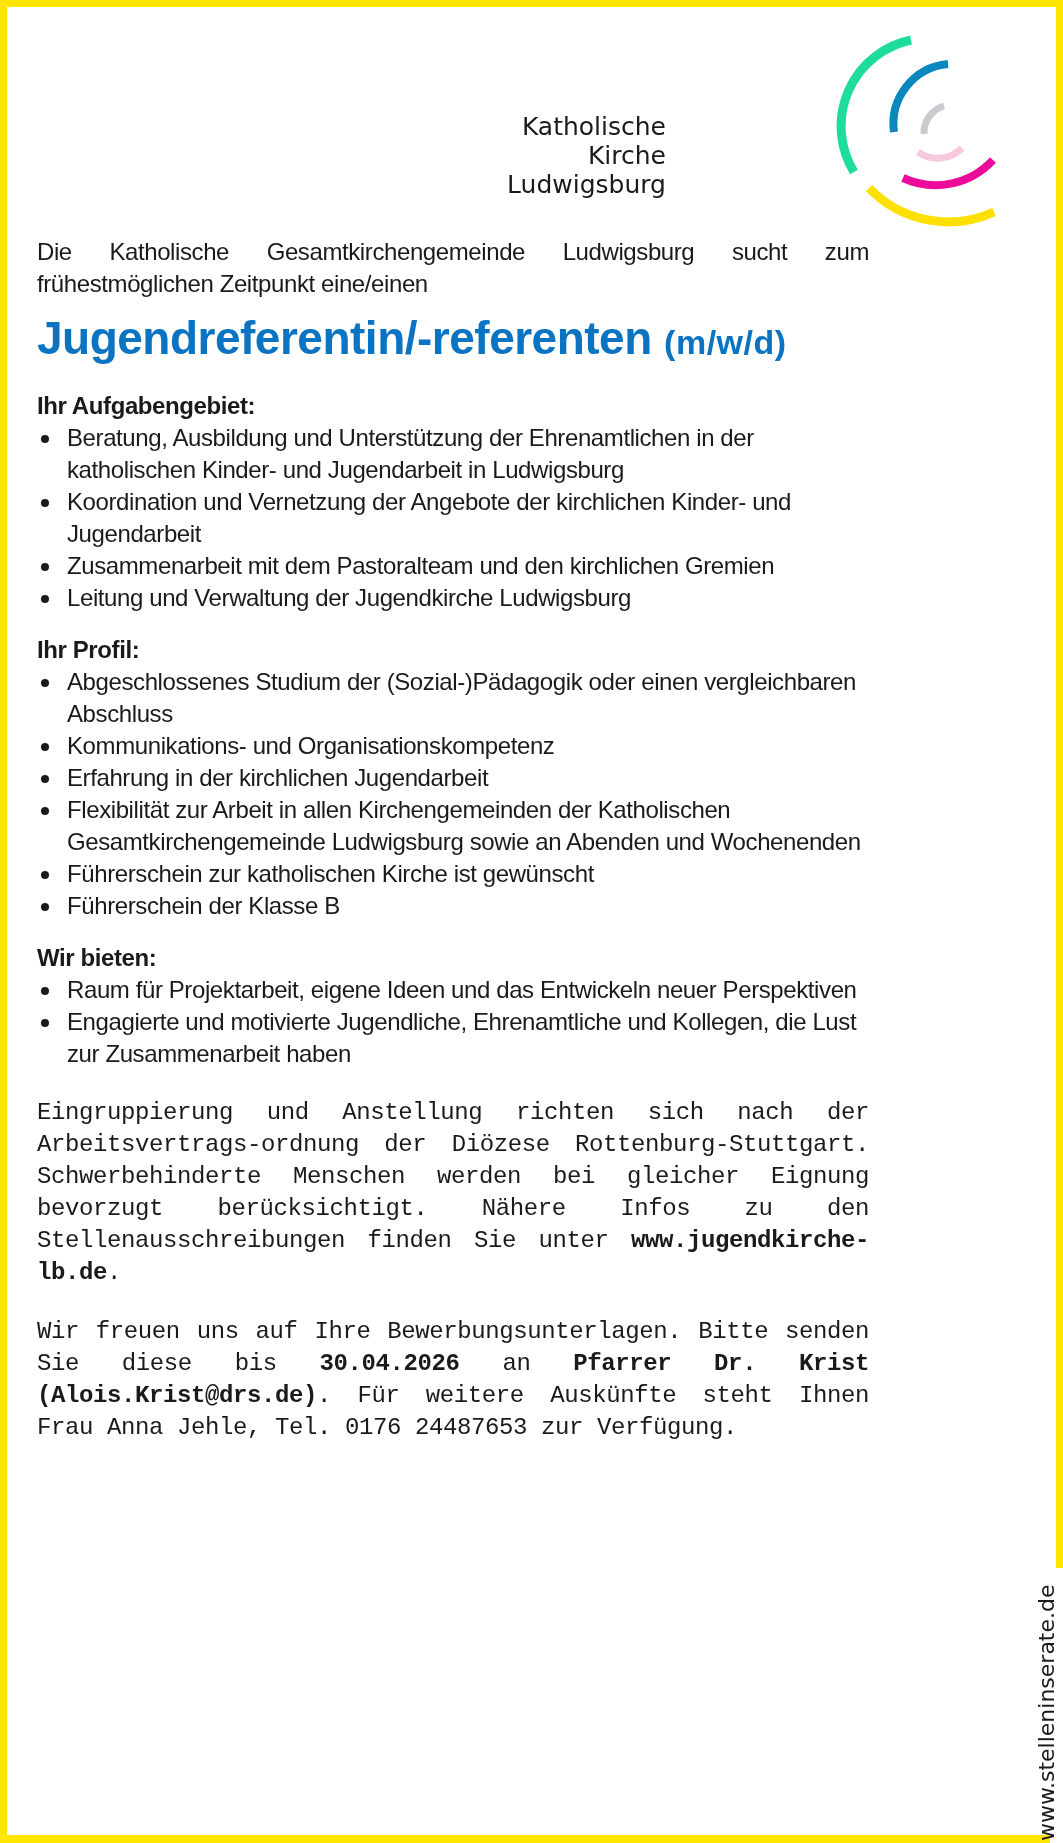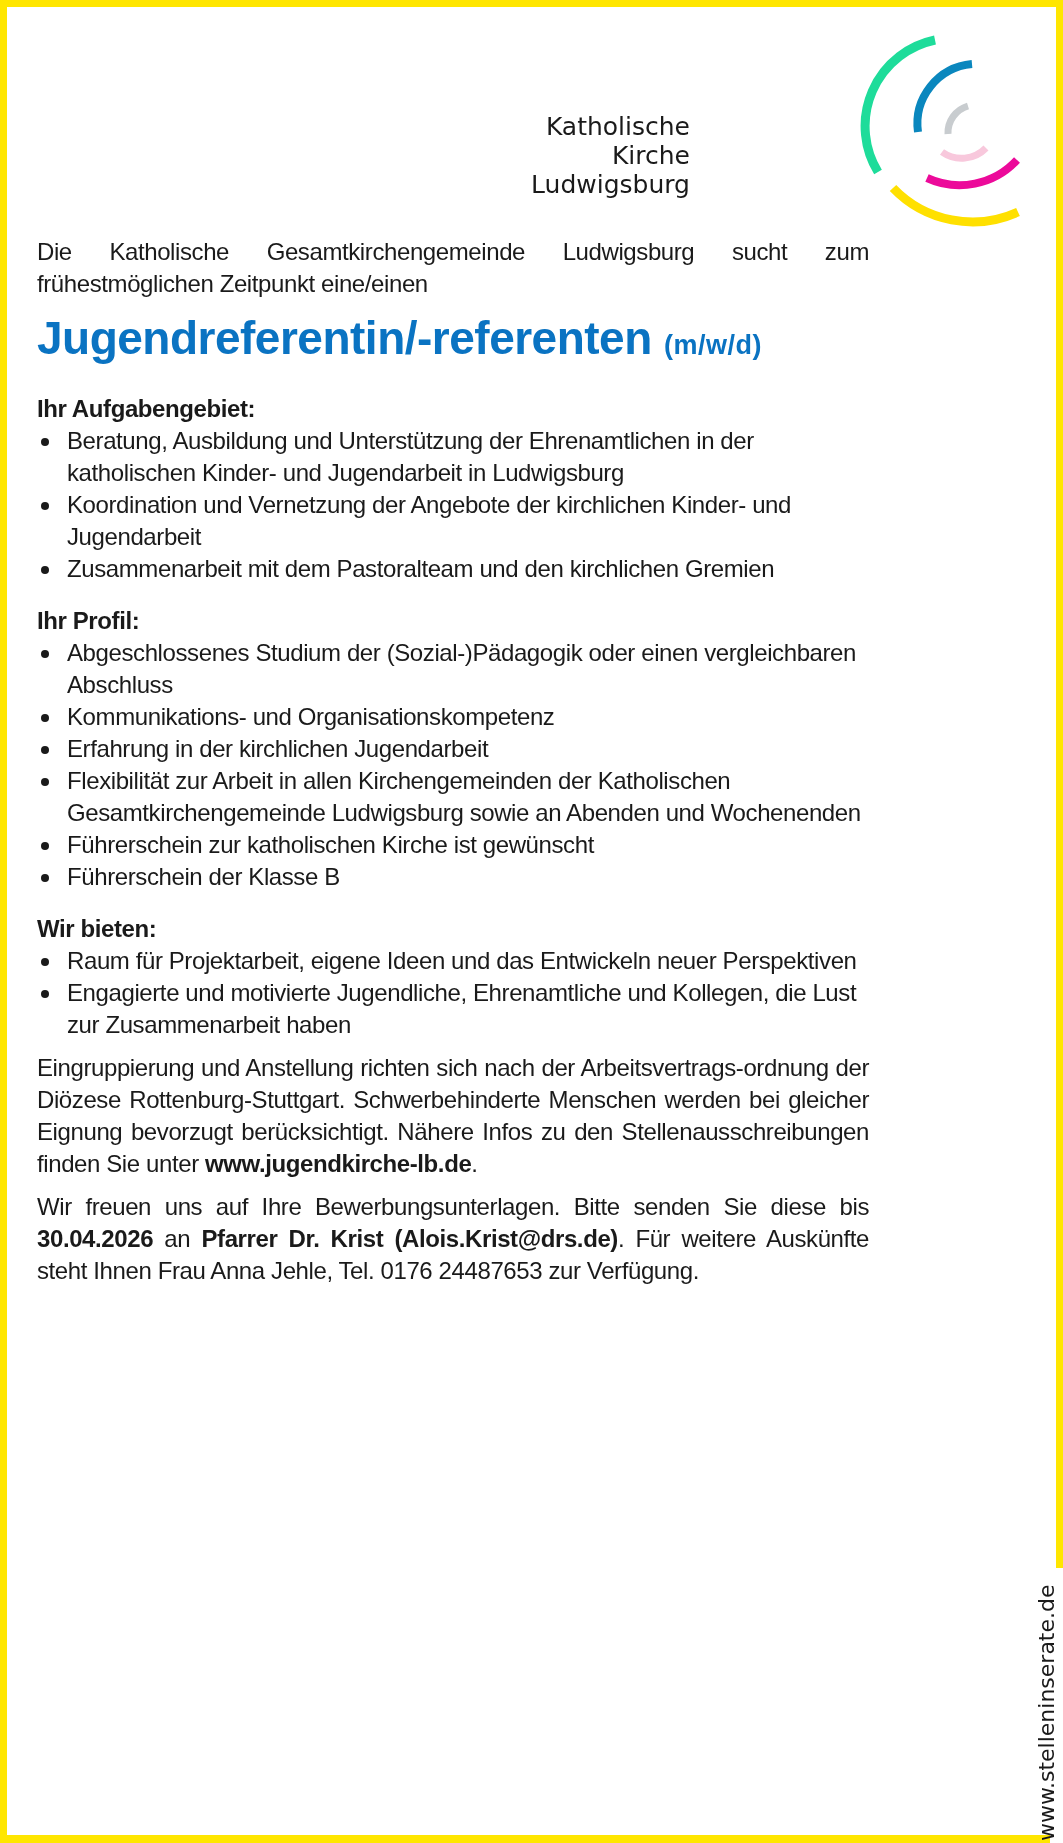--- a/index.html
+++ b/index.html
@@ -9,21 +9,21 @@
     .frame {
       position: absolute; left: 0; top: 0; width: 1063px; height: 1843px;
       pointer-events: none;
     }
     .border-top { position: absolute; left: 0; top: 0; width: 1063px; height: 7px; background: var(--border-color); }
     .border-left { position: absolute; left: 0; top: 0; width: 7px; height: 1843px; background: var(--border-color); }
     .border-bottom { position: absolute; left: 0; bottom: 0; width: 1050px; height: 8px; background: var(--border-color); }
     .border-right { position: absolute; right: 0; top: 0; width: 7px; height: 1568px; background: var(--border-color); }
 
     .logo {
-      position: absolute; left: 540px; top: 28px; width: 500px; height: 200px;
+      position: absolute; left: 516px; top: 28px; width: 500px; height: 200px;
     }
     .logo-text {
       position: absolute; right: 350px; top: 84px;
       text-align: right; font-size: 25px; line-height: 29px; color: #1a1a1a;
       font-family: "DejaVu Sans", sans-serif; letter-spacing: 0px;
     }
     .logo-text span { display: block; white-space: nowrap; }
     .logo-mark { position: absolute; left: 320px; top: 0; width: 190px; height: 200px; }
 
     .content {
@@ -34,30 +34,30 @@
     }
     .intro { text-align: justify; text-align-last: left; }
     .title {
       margin-top: 10px;
       color: var(--accent);
       font-weight: bold;
       font-size: 46px; line-height: 56px;
       letter-spacing: -0.5px;
       white-space: nowrap;
     }
-    .title .suffix { font-size: 27px; letter-spacing: 0.5px; }
+    .title .suffix { font-size: 34px; letter-spacing: 0.5px; }
     .scope { margin-top: 8px; }
     .section-title { font-weight: bold; margin-top: 20px; }
     ul.bullets { list-style: none; }
     ul.bullets li { position: relative; padding-left: 30px; }
     ul.bullets li::before {
       content: ""; position: absolute; left: 4px; top: 13px;
       width: 8px; height: 8px; border-radius: 50%; background: #1a1a1a;
     }
-    .para { margin-top: 11px; text-align: justify; text-align-last: left; }
+    .para { margin-top: 27px; text-align: justify; text-align-last: left; font-family: Liberation Mono, monospace; }
     .para b { font-weight: bold; }
 
     .side-url {
       position: absolute; left: 1034px; top: 1843px;
       transform-origin: 0 0; transform: rotate(-90deg);
       font-family: "DejaVu Sans", sans-serif; font-size: 22px; line-height: 26px;
       color: #1a1a1a; white-space: nowrap; letter-spacing: 0px;
       width: 310px; text-align: left; padding-left: 2px;
     }
   </style>
@@ -97,20 +97,21 @@
     <span class="suffix">(m/w/d)</span>
   </h1>
 
 
   <div>
     <div class="section-title">Ihr Aufgabengebiet:</div>
     <ul class="bullets">
       <li>Beratung, Ausbildung und Unterstützung der Ehrenamtlichen in der katholischen Kinder- und Jugendarbeit in Ludwigsburg</li>
       <li>Koordination und Vernetzung der Angebote der kirchlichen Kinder- und Jugendarbeit</li>
       <li>Zusammenarbeit mit dem Pastoralteam und den kirchlichen Gremien</li>
+      <li>Leitung und Verwaltung der Jugendkirche Ludwigsburg</li>
     </ul>
   </div>
 
   <div>
     <div class="section-title">Ihr Profil:</div>
     <ul class="bullets">
       <li>Abgeschlossenes Studium der (Sozial-)Pädagogik oder einen vergleichbaren Abschluss</li>
       <li>Kommunikations- und Organisationskompetenz</li>
       <li>Erfahrung in der kirchlichen Jugendarbeit</li>
       <li>Flexibilität zur Arbeit in allen Kirchengemeinden der Katholischen Gesamtkirchengemeinde Ludwigsburg sowie an Abenden und Wochenenden</li>

